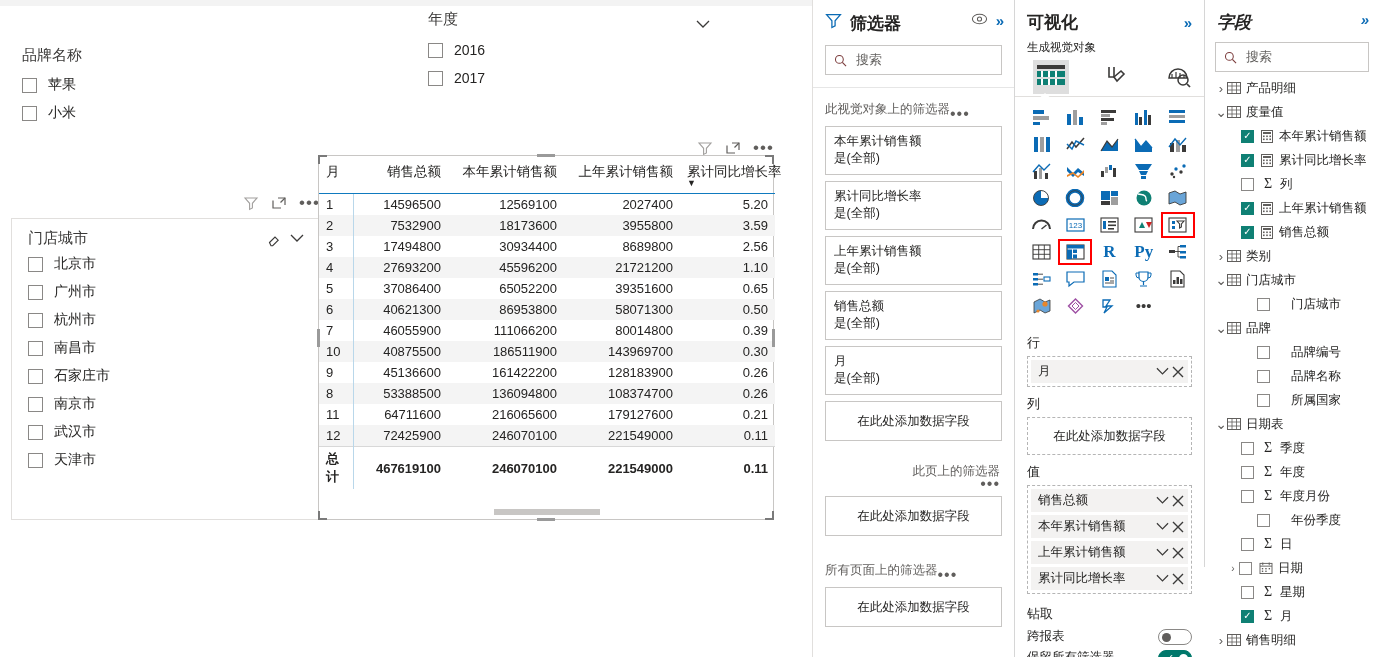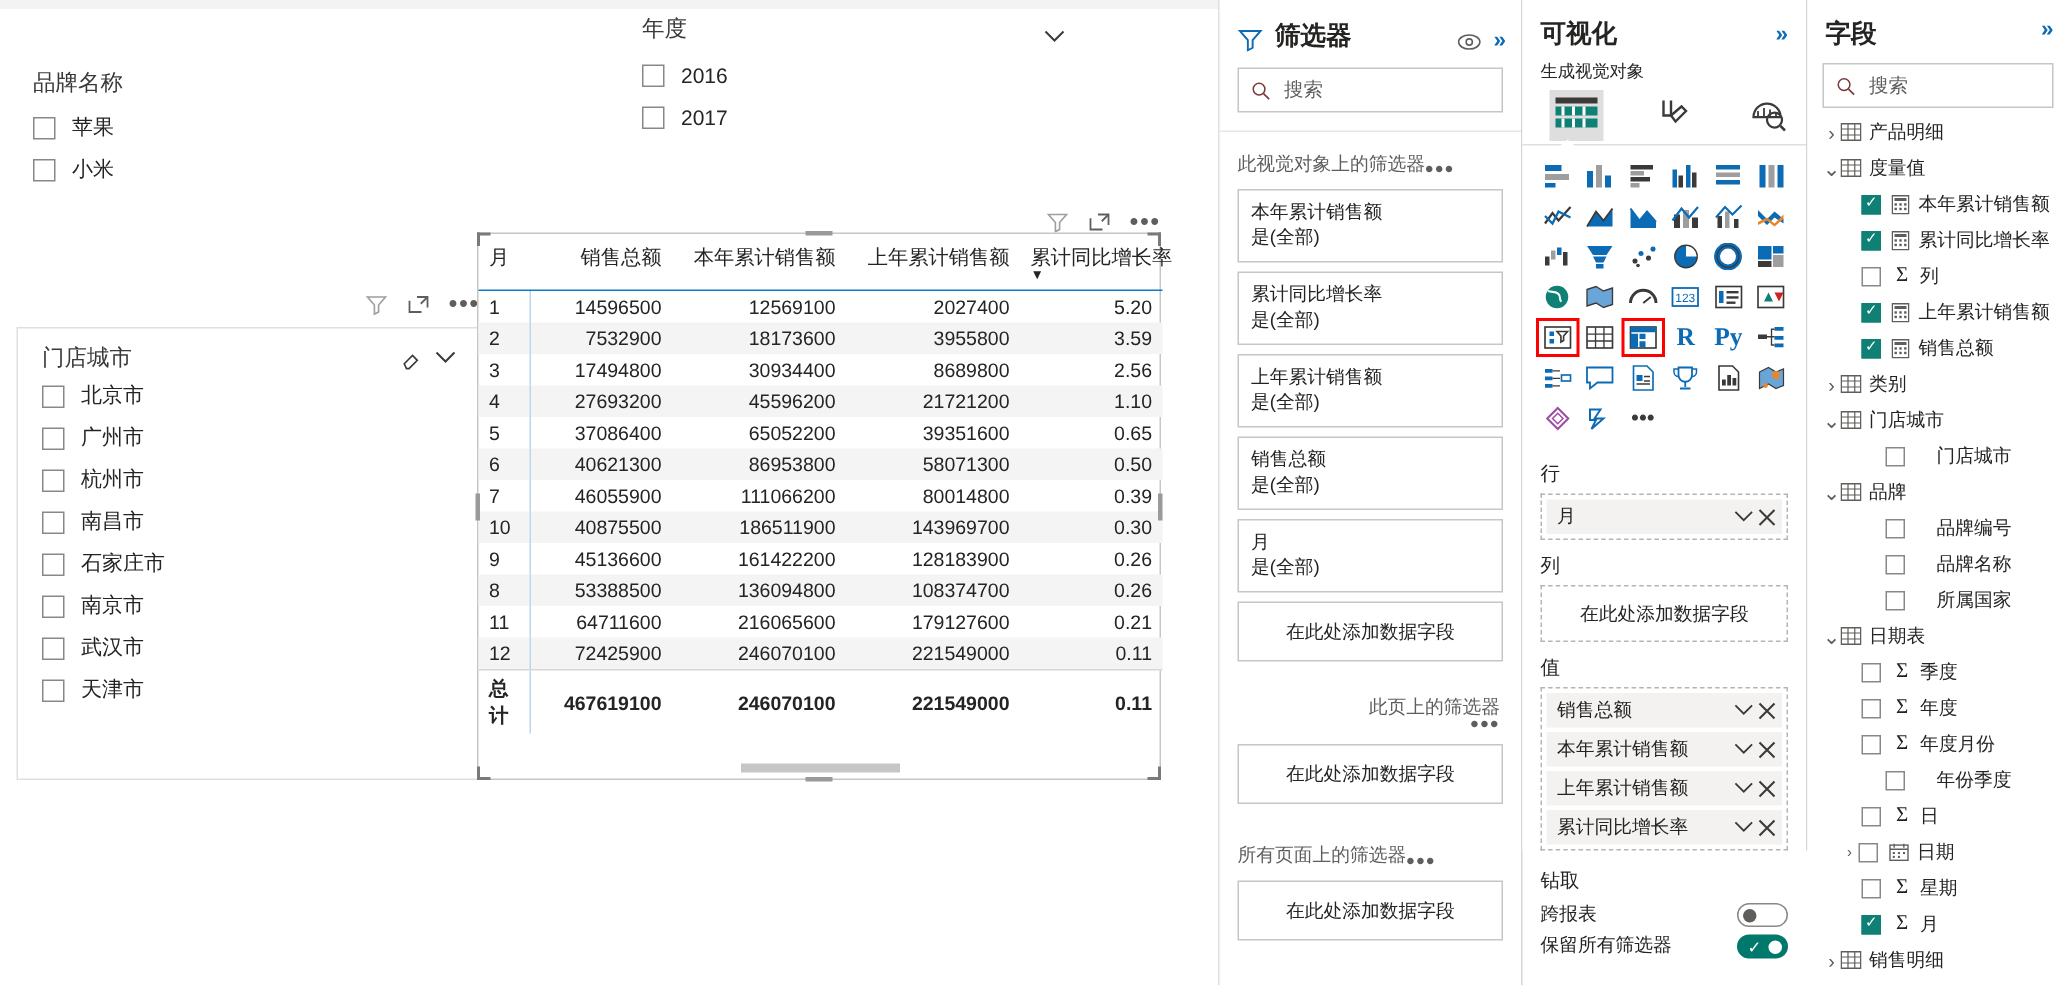--- a/index.html
+++ b/index.html
@@ -57,21 +57,21 @@
   #tbl td.c0 { text-align:left; border-right:1px solid #b9d7ea; }
   #tbl tr.alt td { background:#f4f4f4; }
   #tbl tr.total td { font-weight:bold; border-top:1px solid #d8d8d8; }
   .sortcaret { display:block; font-size:9px; line-height:7px; color:#252423; text-align:left; margin-top:-1px; }
   .hscroll { position:absolute; left:8px; bottom:4px; width:440px; height:6px; }
   .hscroll i { position:absolute; left:38%; top:0; width:24%; height:6px; background:#c8c6c4; display:block; }
 
   
   #filterpane { position:absolute; left:812px; top:0; width:203px; height:657px;
      background:#fff; border-left:1px solid #e1dfdd; border-right:1px solid #d6d6d6; }
-  #filterpane .fp-head { display:flex; align-items:flex-end; padding:12px 10px 10px 12px; }
+  #filterpane .fp-head { display:flex; align-items:flex-start; padding:12px 10px 10px 12px; }
   #filterpane .fp-title { font-size:17px; font-weight:bold; color:#252423; margin-left:8px; flex:1; }
   .searchbox { margin:0 12px; height:30px; border:1px solid #c8c6c4; display:flex; align-items:center; padding:0 8px; }
   .searchbox span.t { margin-left:9px; color:#605e5c; font-size:13px; }
   .fp-div { border-bottom:1px solid #e6e6e6; margin-top:12px; }
   .fp-sec { display:flex; align-items:flex-end; justify-content:flex-start; padding:13px 14px 8px 12px; }
   .fp-sec-t { font-size:12.5px; color:#605e5c; }
   .fp-sec .dots { font-size:16px; line-height:8px; color:#605e5c; letter-spacing:1px; }
   .fcard { margin:0 12px 6px 12px; border:1px solid #c8c6c4; padding:6px 8px 7px 8px; }
   .fcard .n { font-size:12.5px; color:#252423; line-height:17px; }
   .fcard .v { font-size:12.5px; color:#252423; line-height:17px; }
@@ -83,21 +83,21 @@
      border-right:1px solid #d6d6d6; }
   .vp-head { display:flex; align-items:center; justify-content:space-between; padding:11px 12px 6px 12px; }
   .vp-title { font-size:17px; font-weight:bold; color:#252423; }
   .vp-sub { font-size:11.5px; color:#252423; padding:0 12px 3px 12px; }
   .vp-bigicons { display:flex; align-items:center; gap:28px; padding:2px 0 0 18px; }
   .bigicon { width:36px; height:34px; display:flex; align-items:center; justify-content:center; }
   .bigicon.sel { background:#dedede; }
   .caret-up { width:0;height:0;border-left:8px solid transparent;border-right:8px solid transparent;
      border-bottom:7px solid #fff; position:relative; top:-1px; left:22px; }
   .vp-rule { border-bottom:1px solid #e1dfdd; margin-top:-5px; }
-  #icongrid { display:grid; grid-template-columns:repeat(6, 1fr); gap:3px 2px; padding:8px 10px 2px 10px; }
+  #icongrid { display:grid; grid-template-columns:repeat(5, 1fr); gap:3px 2px; padding:8px 10px 2px 10px; }
   .gi { height:24px; display:flex; align-items:center; justify-content:center; position:relative; }
   .gi.hl { outline:2.5px solid #ff0000; outline-offset:-1px; z-index:2; }
   .gi .txt { font-size:17px; font-weight:bold; color:#0b6bb5; font-family:"Liberation Serif", serif; }
   .wells { padding:6px 12px 0 12px; }
   .well-label { font-size:13px; color:#252423; margin:8px 0 4px 0; }
   .well-box { border:1px dashed #b5b5b5; padding:3px; margin-bottom:2px; }
   .well-chip { background:#f3f2f1; border:0; height:23px; display:flex; align-items:center; padding:0 4px 0 7px;
      font-size:12.5px; color:#252423; margin-bottom:0; }
   .well-chip .nm { flex:1; white-space:nowrap; overflow:hidden; }
   .well-empty { height:30px; display:flex; align-items:center; justify-content:center; font-size:12.5px; color:#252423; }
@@ -107,21 +107,21 @@
   .drill-row { display:flex; align-items:center; justify-content:space-between; padding:2px 12px; }
   .drill-row .l { font-size:12.5px; color:#252423; }
   .toggle { width:34px; height:16px; border-radius:9px; background:#fff; border:1px solid #8a8886; position:relative; }
   .toggle i { position:absolute; left:3px; top:3px; width:9px; height:9px; border-radius:50%; background:#605e5c; }
   .toggle.on { background:#00786b; border-color:#00786b; }
   .toggle.on i { left:auto; right:3px; background:#fff; }
   .toggle.on .chk { position:absolute; left:6px; top:1px; color:#fff; font-size:11px; }
 
   
   #fieldspane { position:absolute; left:1205px; top:0; width:174px; height:657px; background:#fff; }
-  .fpd-head { display:flex; justify-content:space-between; padding:11px 10px 8px 12px; }
+  .fpd-head { display:flex; justify-content:space-between; padding:11px 10px 8px 12px;font-style:italic; }
   .fpd-title { font-size:17px; font-weight:bold; color:#252423; }
   .tree { padding:4px 0 0 0; }
   .trow { display:flex; align-items:center; height:24px; font-size:12.5px; color:#252423; white-space:nowrap; }
   .chev { width:12px; flex:0 0 12px; text-align:center; color:#605e5c; font-size:10px; }
   .tbl-icn { width:14px; height:12px; margin-right:5px; flex:0 0 14px; }
   .fchk { width:13px; height:13px; border:1px solid #8a8886; background:#fff; margin-right:7px; flex:0 0 13px;
       display:flex; align-items:center; justify-content:center; }
   .fchk.on { background:#0f8074; border-color:#0f8074; }
   .fchk.on::after { content:"\2713"; color:#fff; font-size:10px; line-height:10px; }
   .sigma { width:14px; margin-right:5px; flex:0 0 14px; text-align:center; font-family:"Liberation Serif", serif; font-size:14px; }

